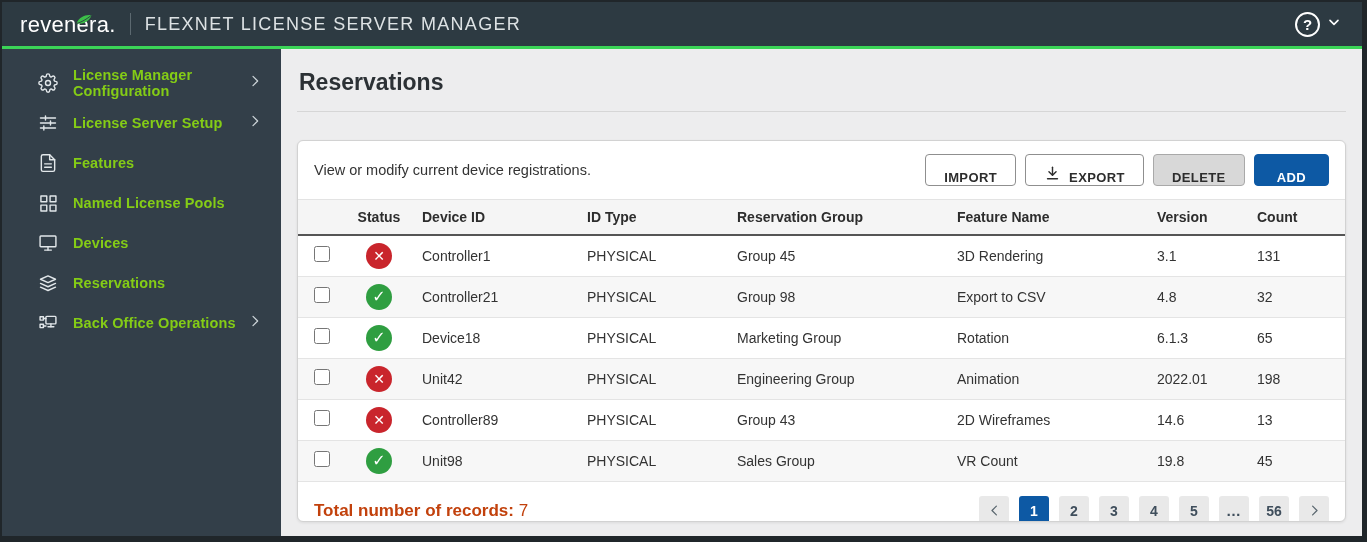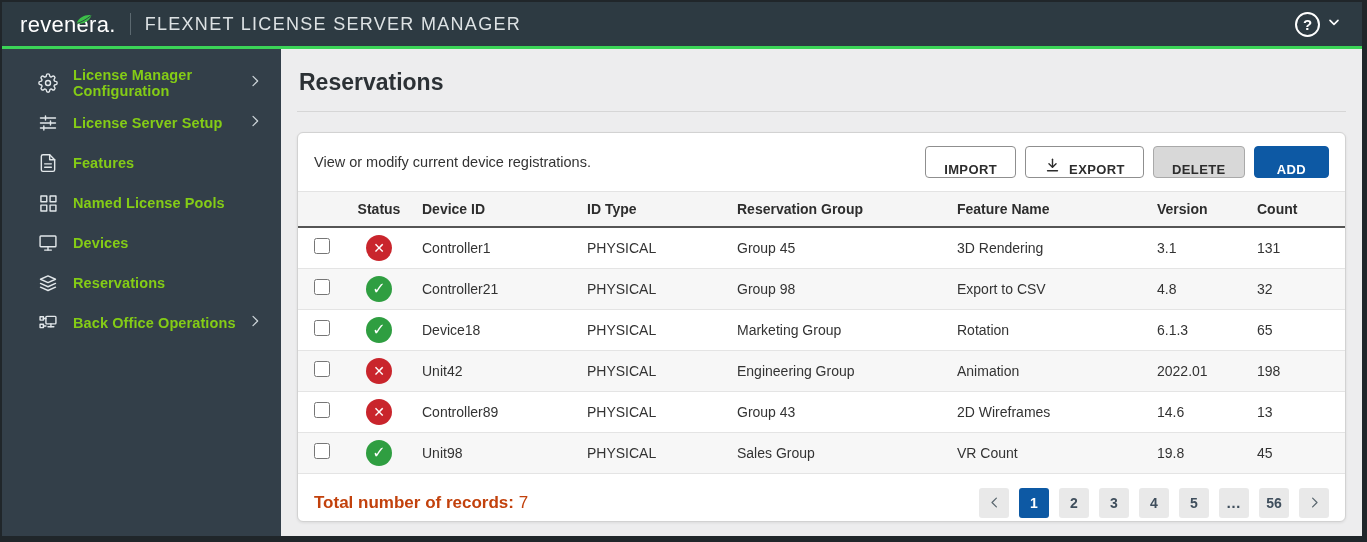--- a/index.html
+++ b/index.html
@@ -49,21 +49,21 @@
   .sidebar-item .label { font-size:14.5px; font-weight:bold; flex:1; letter-spacing:.1px; }
   .sidebar-item .chev svg { width:16px; height:16px; stroke:#cfd6da; fill:none; stroke-width:1.8; stroke-linecap:round; stroke-linejoin:round; }
 
   
   .main { flex:1; min-width:0; padding:12px 16px 14px; display:flex; flex-direction:column; }
   .page-title {
     font-size:23px; font-weight:bold; color:#2c3135;
     padding:8px 2px 15px; border-bottom:1px solid #d6d6d6;
   }
   .card {
-    margin-top:20px; flex:1; background:#fff;
+    margin-top:28px; flex:1; background:#fff;
     border:1px solid #d2d2d2; border-radius:6px;
     box-shadow:0 1px 3px rgba(0,0,0,.08);
     display:flex; flex-direction:column; overflow:hidden;
   }
 
   
   .toolbar { display:flex; align-items:center; padding:13px 16px; }
   .desc { flex:1; font-size:14.5px; color:#333; }
   .btn {
     height:32px; padding:0 18px; border-radius:4px;

